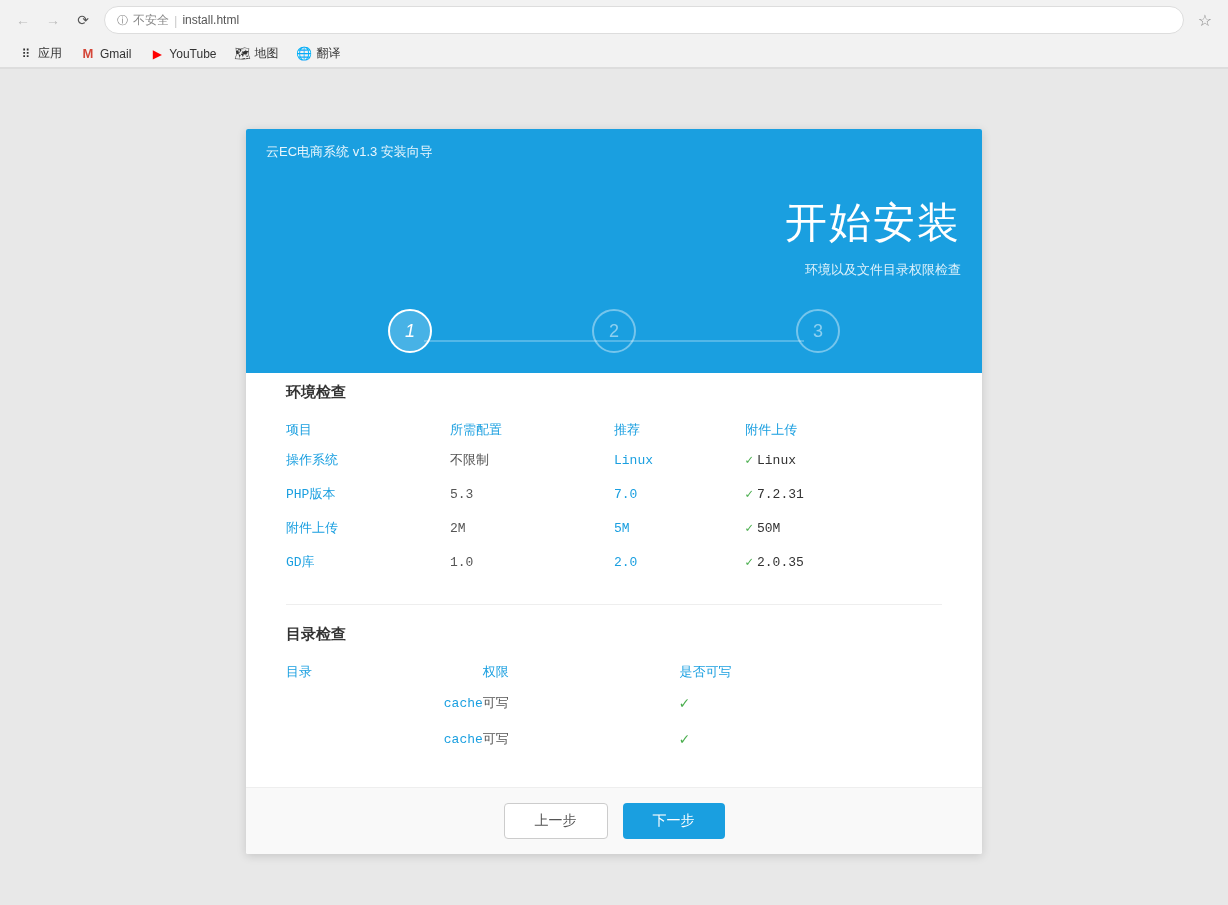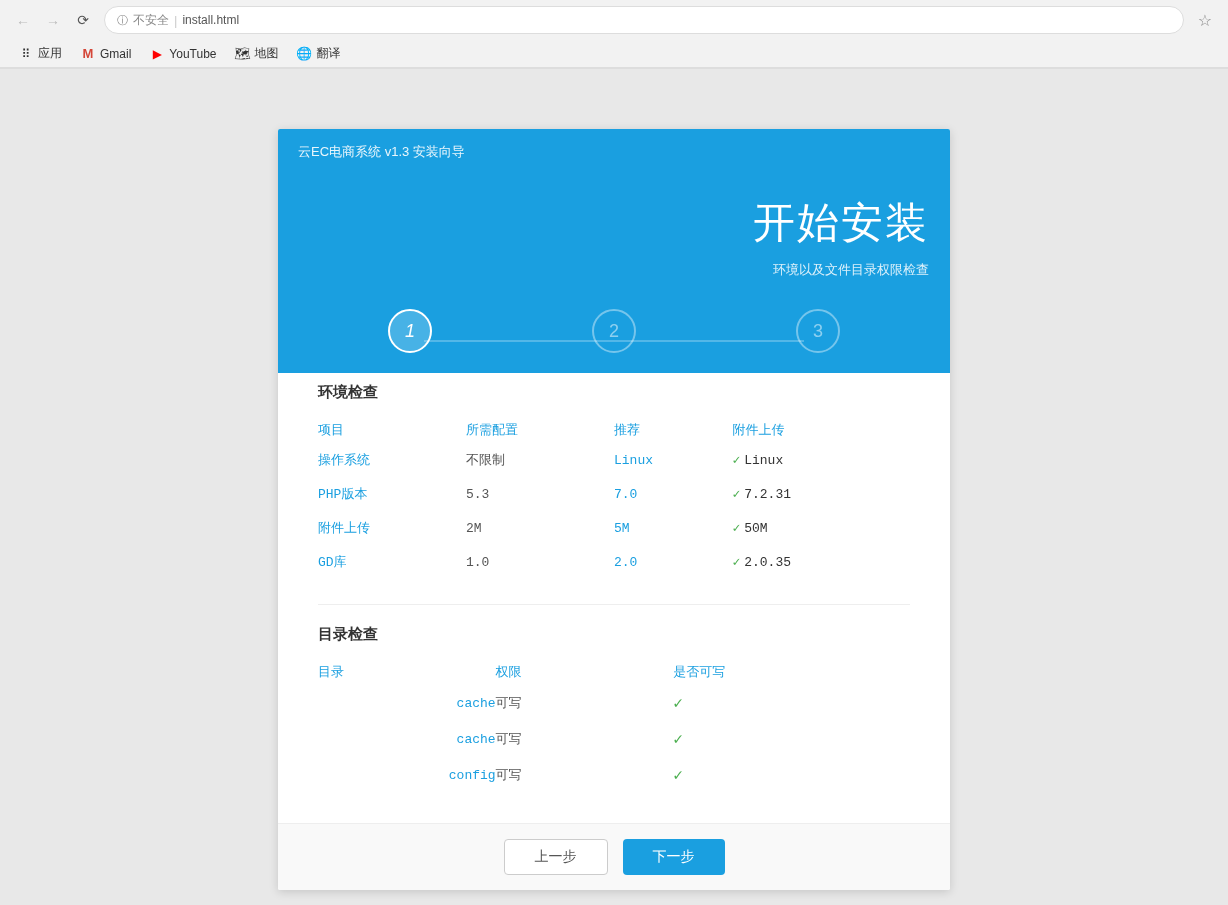--- a/index.html
+++ b/index.html
@@ -84,21 +84,21 @@
       background: #e8e8e8;
       min-height: calc(905px - 64px);
       display: flex;
       justify-content: center;
       align-items: flex-start;
       padding: 60px 20px 60px;
     }
 
     
     .wizard-container {
-      width: 672px;
+      width: 736px;
       background: white;
       border-radius: 2px;
       box-shadow: 0 2px 10px rgba(0,0,0,0.15);
       overflow: hidden;
     }
 
     
     .wizard-header {
       background: #1a9fe0;
       padding: 0;
@@ -407,25 +407,20 @@
         <tr>
     <td style="color:#1a9fe0;">cache</td>
     <td style="color:#555;">可写</td>
     <td style="color:#4caf50; font-weight:bold; font-size:16px;">✓</td>
   </tr>
             <tr>
     <td style="color:#1a9fe0;">cache</td>
     <td style="color:#555;">可写</td>
     <td style="color:#4caf50; font-weight:bold; font-size:16px;">✓</td>
   </tr>
-            <tr>
-    <td style="color:#1a9fe0;">config</td>
-    <td style="color:#555;">可写</td>
-    <td style="color:#4caf50; font-weight:bold; font-size:16px;">✓</td>
-  </tr>
           </tbody>
       </table>
 
     </div>
 
     <div class="wizard-footer">
       <button class="btn-prev">上一步</button>
       <button class="btn-next">下一步</button>
     </div>
 

